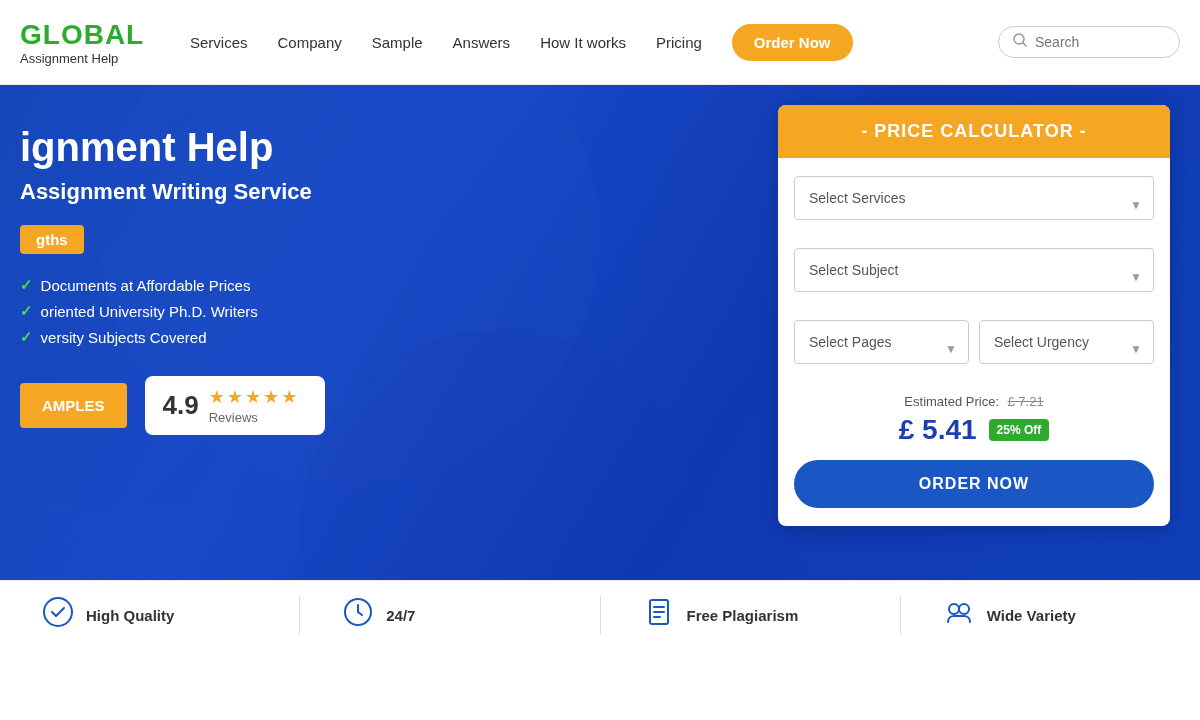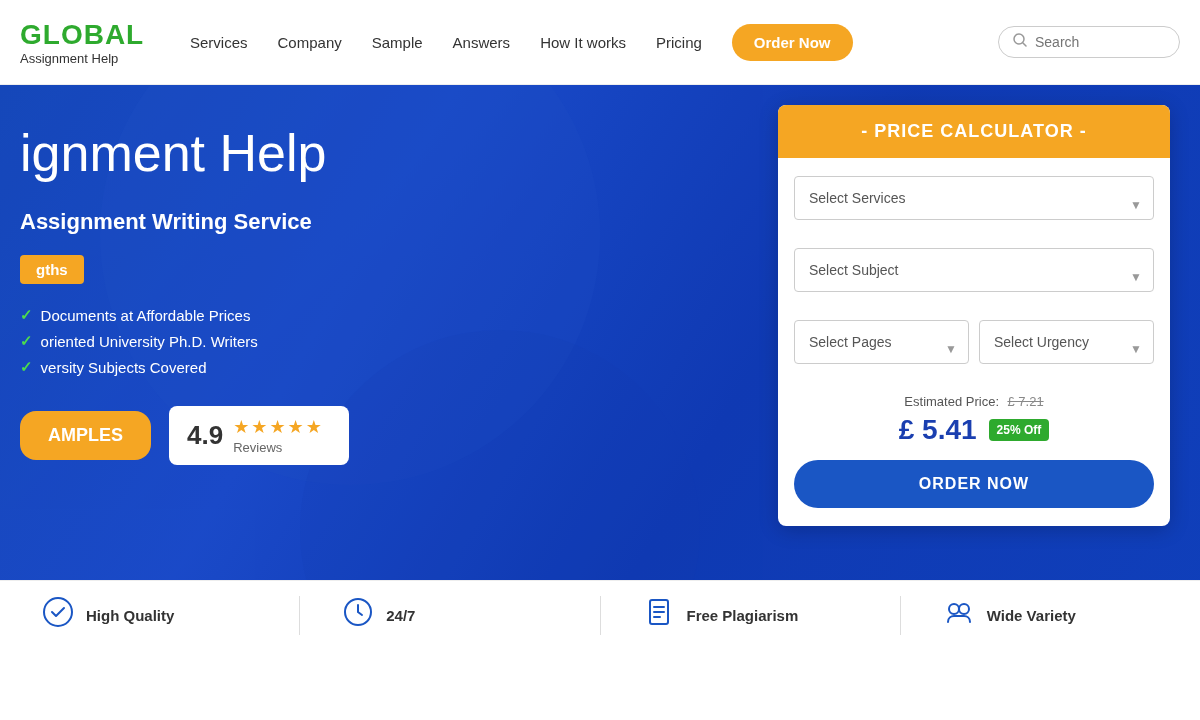--- a/index.html
+++ b/index.html
@@ -111,25 +111,25 @@
       bottom: -80px; left: 300px;
     }
 
     .hero-content {
       position: relative;
       z-index: 2;
       padding: 40px 0 0 20px;
       flex: 1;
     }
     .hero-title {
-      font-size: 52px;
-      font-weight: 400;
+      font-size: 40px;
+      font-weight: 700;
       color: #fff;
       line-height: 1.1;
-      margin-bottom: 27px;
+      margin-bottom: 10px;
     }
     .hero-subtitle {
       font-size: 22px;
       color: #fff;
       font-weight: 600;
       margin-bottom: 20px;
     }
     .hero-badge {
       display: inline-block;
       background: #f5a623;
@@ -159,24 +159,24 @@
     }
     .hero-actions {
       display: flex;
       align-items: center;
       gap: 18px;
     }
     .samples-btn {
       background: #f5a623;
       color: #fff;
       border: none;
-      padding: 14px 28px;
-      font-size: 18px;
-      font-weight: 700;
-      border-radius: 16px;
+      padding: 14px 22px;
+      font-size: 15px;
+      font-weight: 700;
+      border-radius: 4px;
       cursor: pointer;
     }
     .rating-box {
       background: #fff;
       border-radius: 8px;
       padding: 10px 18px;
       display: flex;
       align-items: center;
       gap: 10px;
       min-width: 180px;

